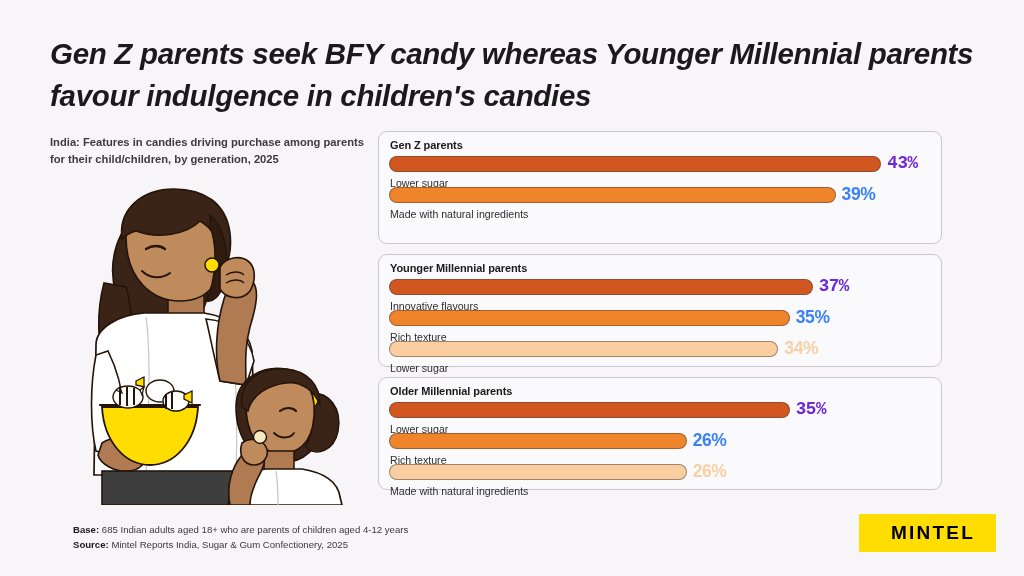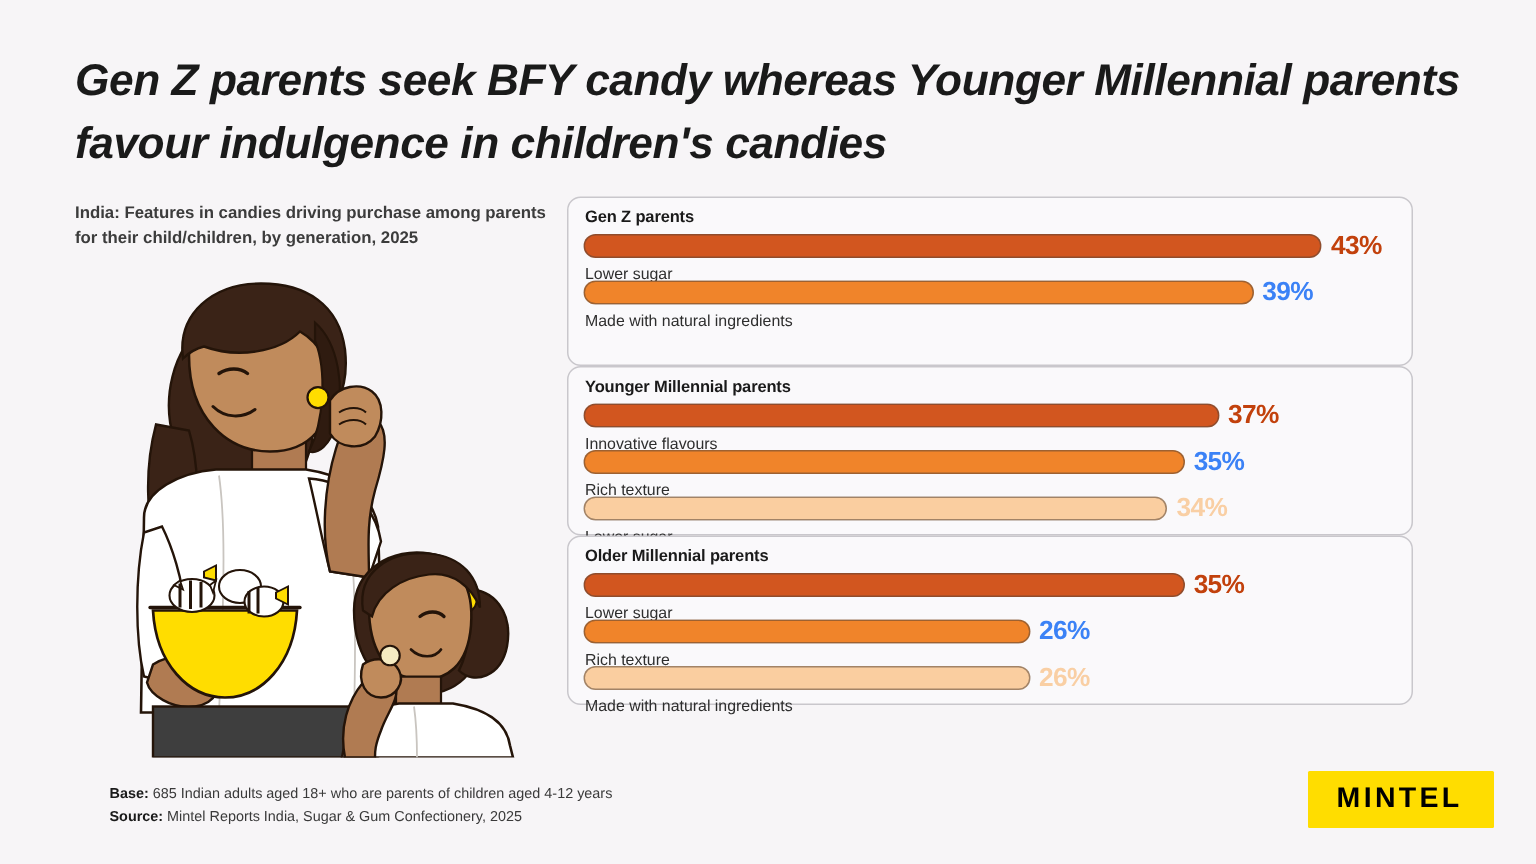--- a/index.html
+++ b/index.html
@@ -31,54 +31,55 @@
   #illustration svg{ display:block; width:100%; height:100%; }
 
   
   #chart{ position:absolute; left:378px; top:131px; width:564px; }
   .group{
     position:relative;
     background:#FAF9FB;
     border:1px solid #C9C7CC;
     border-radius:9px;
     height:113px;
+    margin-bottom:10px;
     padding:8px 12px 0 10px;
   }
   .group-title{
     font-size:11px; font-weight:bold; color:#1A1A1A;
     letter-spacing:-0.1px; line-height:1;
     margin-bottom:5px; margin-left:1px;
   }
   .row{ position:relative; height:31px; }
   .bar-wrap{ position:relative; height:16px; display:flex; align-items:center; }
   .bar{
     height:16px; border-radius:8px;
     border:1px solid rgba(90,70,55,0.55);
   }
   .bar.c0{ background:#D2561F; }
   .bar.c1{ background:#F0842A; }
   .bar.c2{ background:#FACEA0; }
   .val{
     font-size:17.5px; font-weight:bold; letter-spacing:-0.4px;
     margin-left:6px; line-height:1; white-space:nowrap;
   }
-  .val.c0{ color:#c2410c; }
+  .val.c0{ color:#6d28d9;font-family:Liberation Mono, monospace; }
   .val.c1{ color:#3b82f6; }
   .val.c2{ color:#F9CFA4; }
   .cat{
     font-size:10.6px; color:#2E2E2E; line-height:1;
     margin-top:6px; margin-left:1px;
   }
 
   
   #footer{ position:absolute; left:50px; bottom:23px; font-size:9.6px; color:#3A3A3A; line-height:1.62;margin-left:23px; }
   #footer b{ color:#1A1A1A; }
   #logo{
     position:absolute; right:28px; bottom:24px;
-    background:#FFDD00; padding:9px 21px 9px 19px;
+    background:#FFDD00; padding:9px 21px 9px 32px;
     border-radius:1px;
   }
   #logo span{
     font-size:19px; font-weight:bold; color:#000;
     letter-spacing:2.2px; line-height:1;
   }
 </style>
 </head>
 <body>
 

